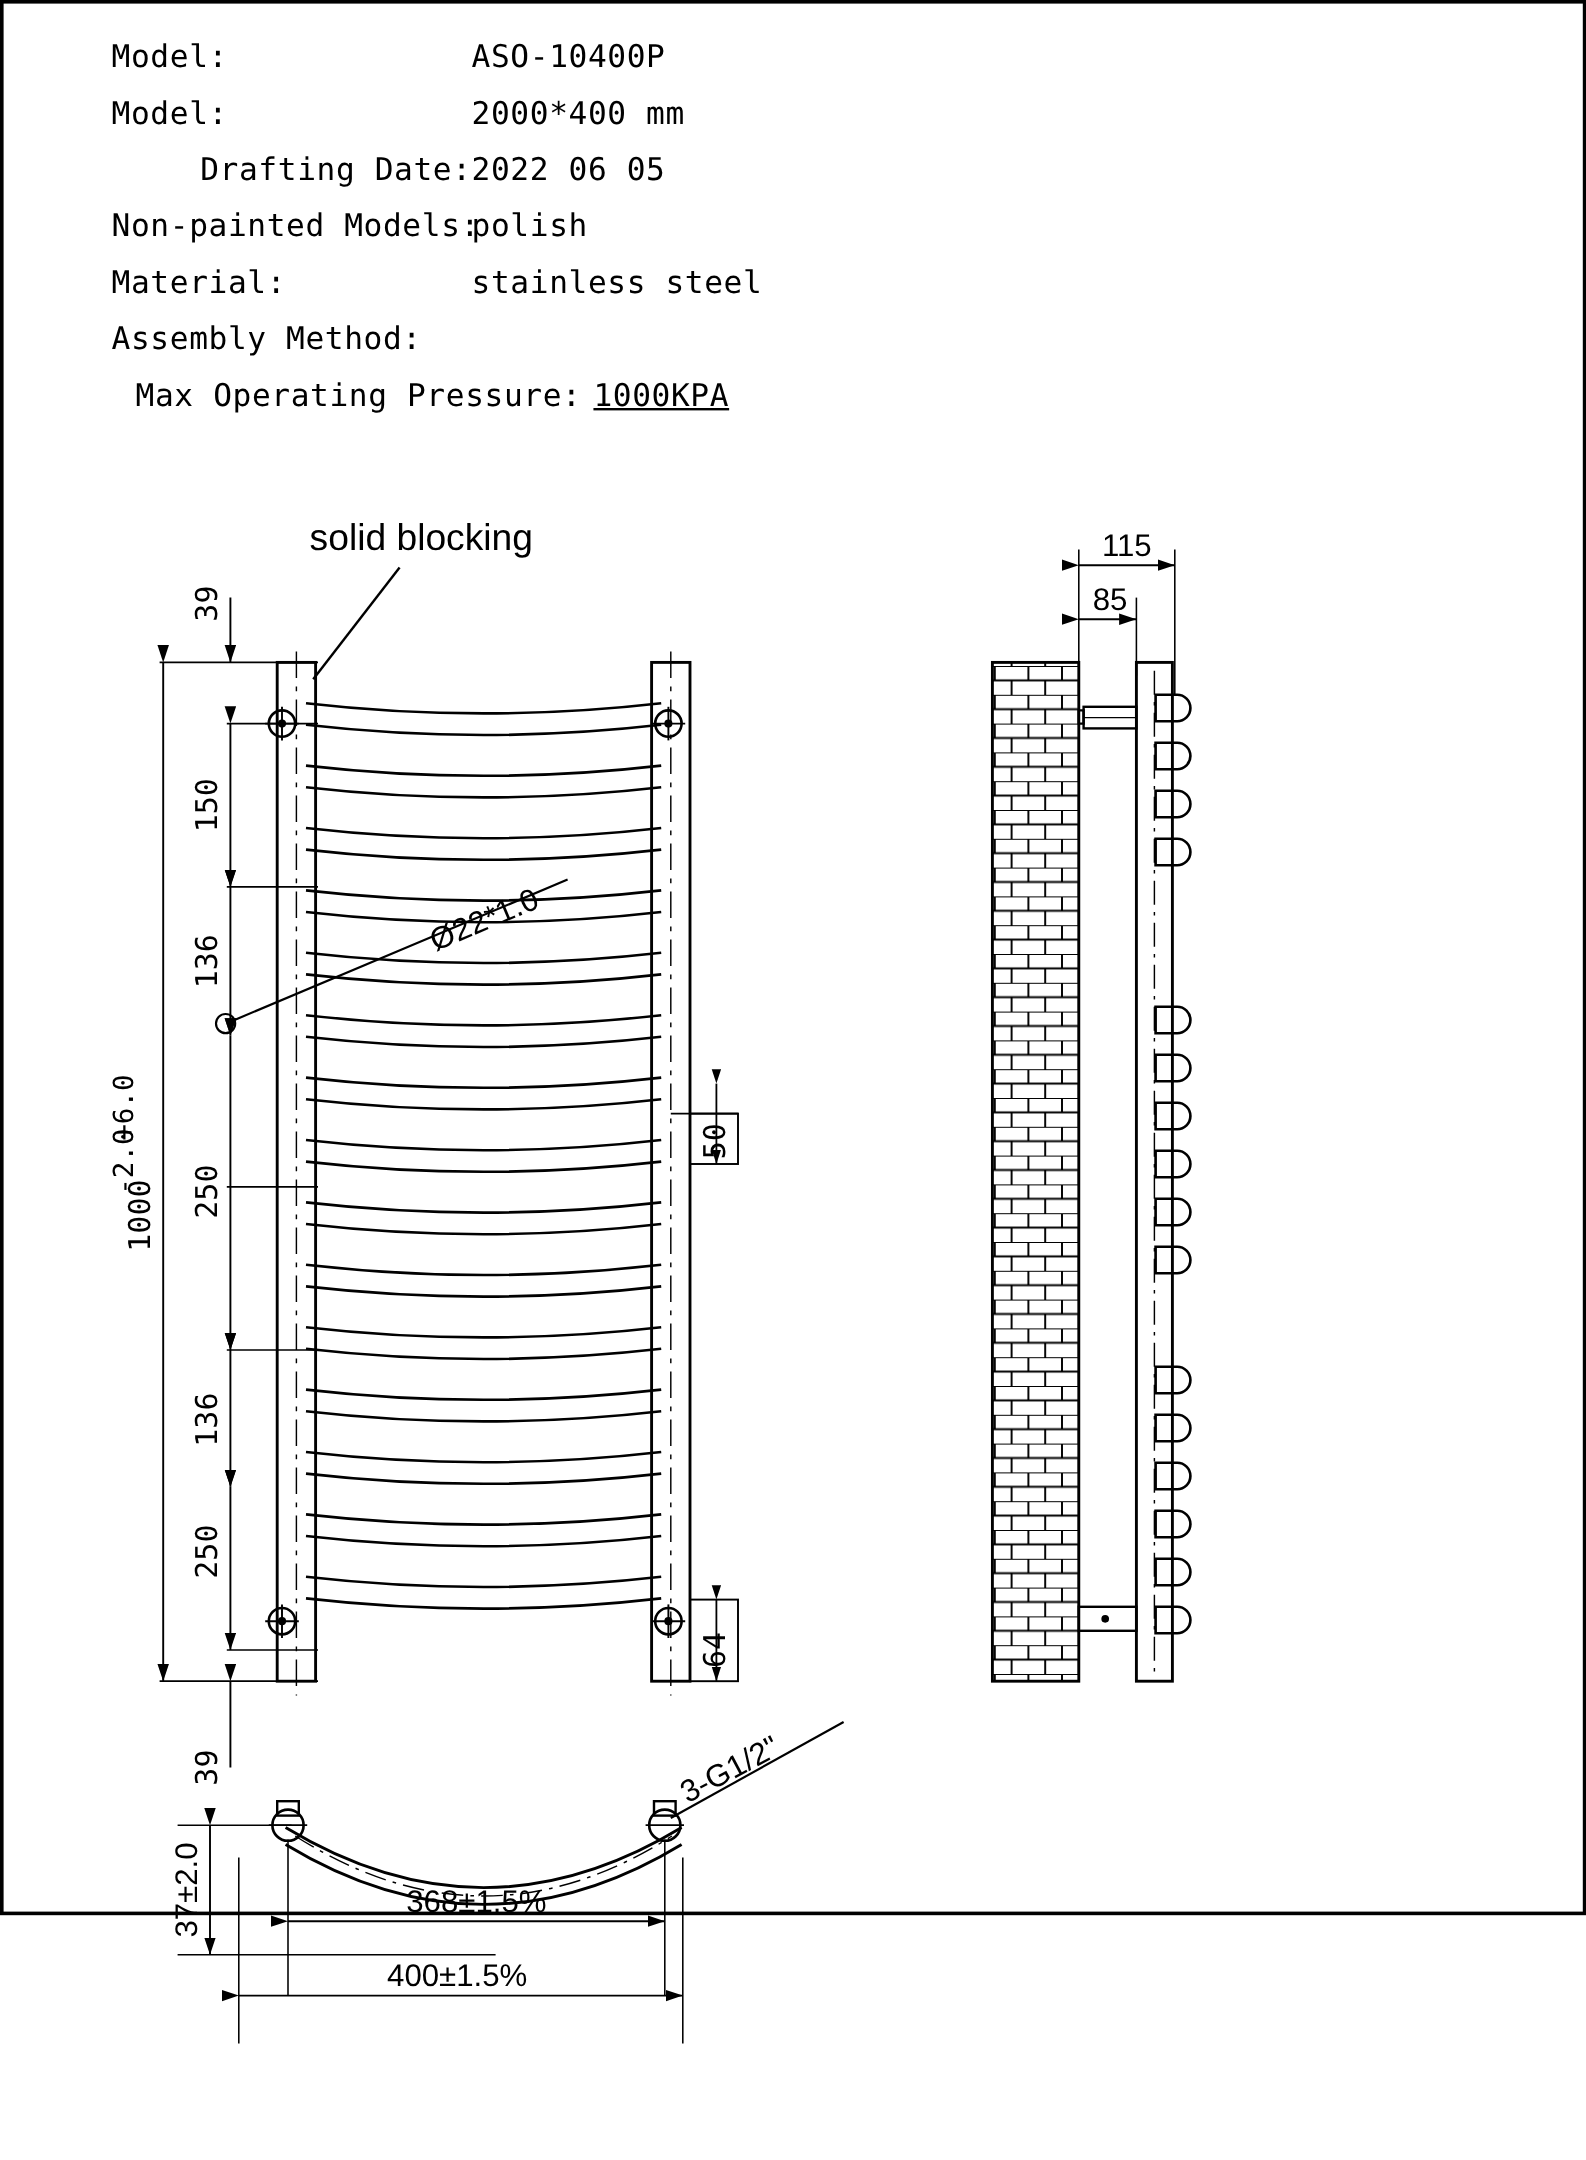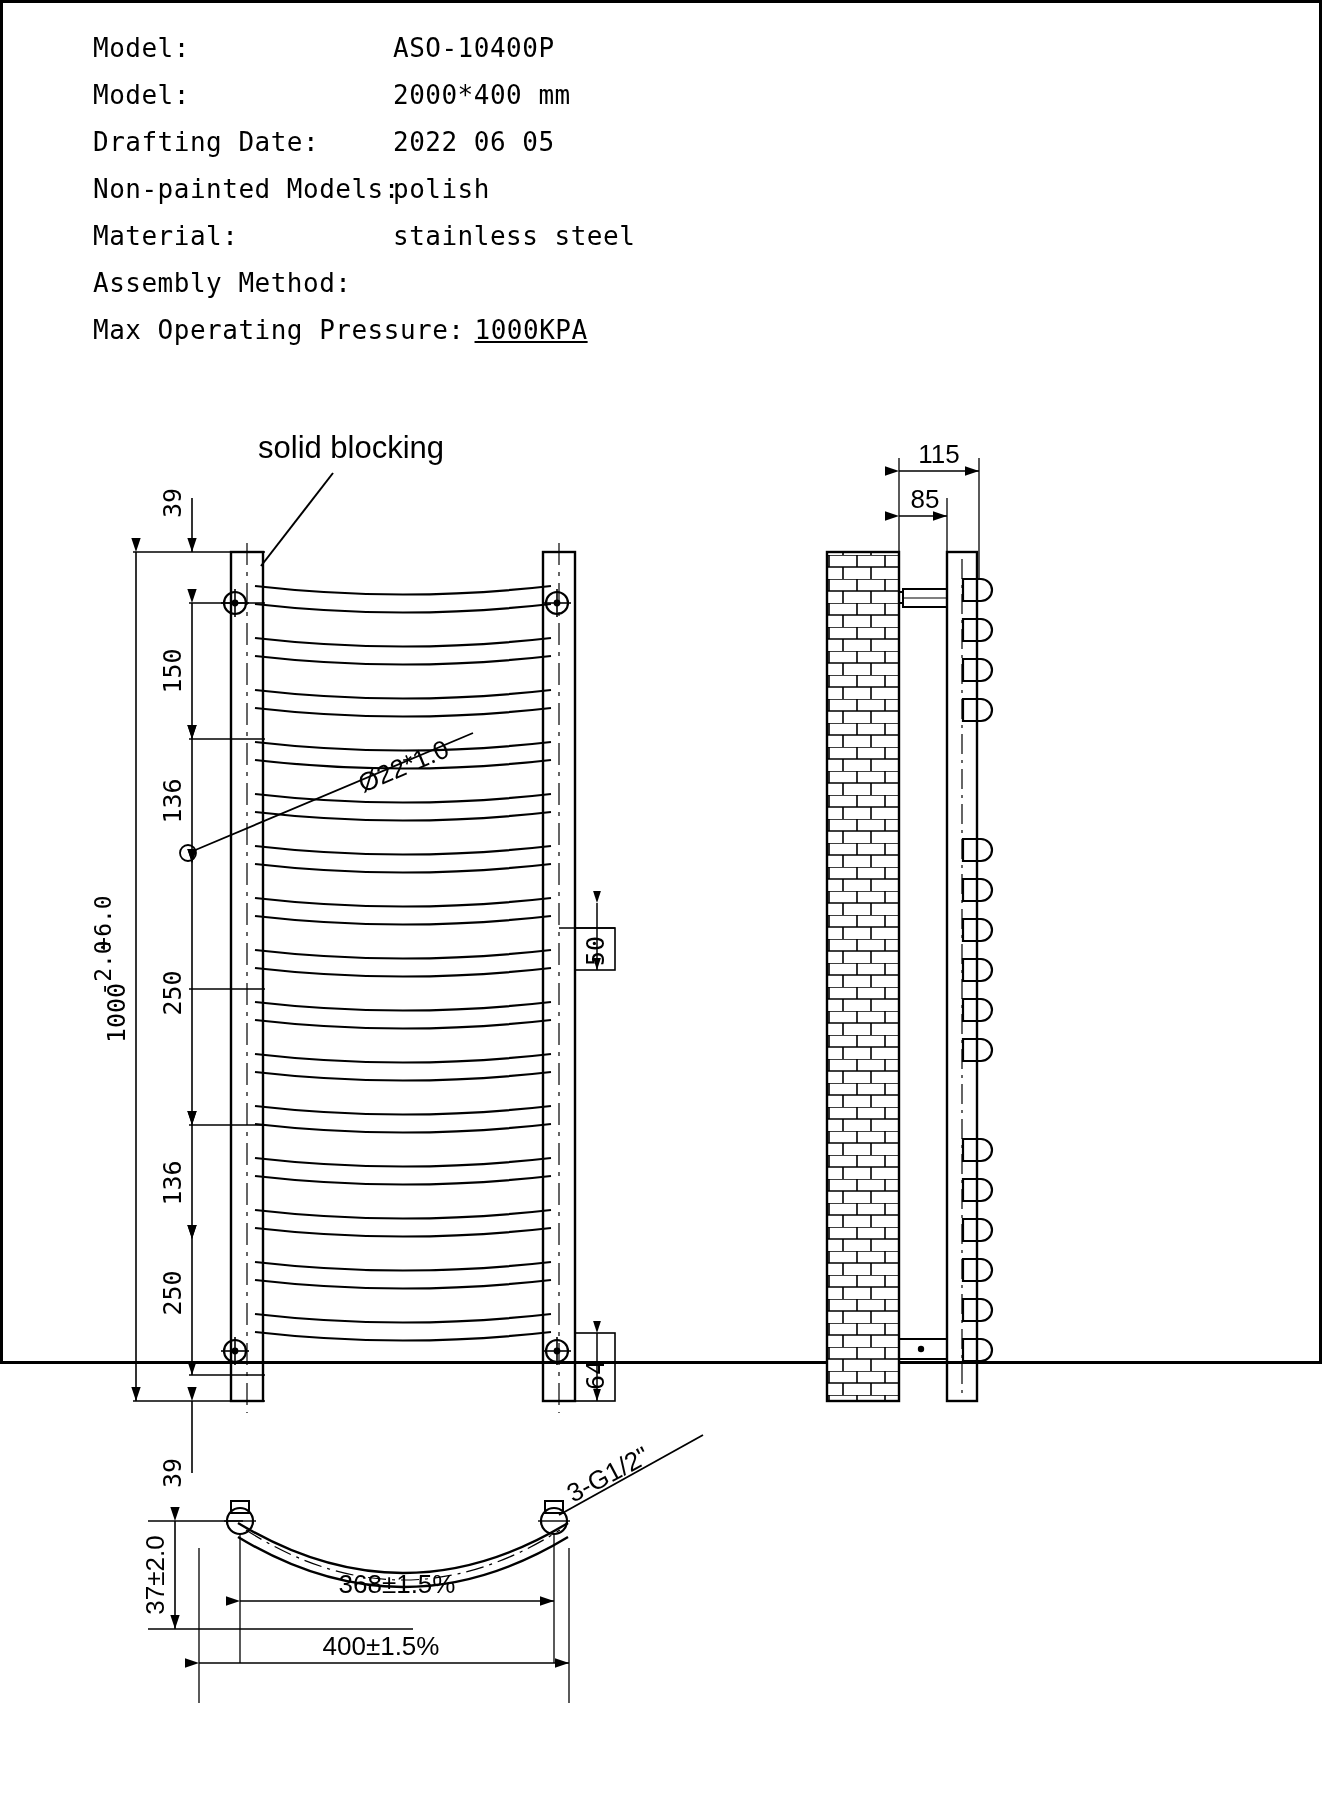--- a/index.html
+++ b/index.html
@@ -12,21 +12,21 @@
     height: 1800px;
     font-family: "DejaVu Sans Mono", monospace;
     color: #000;
     position: relative;
     overflow: hidden;
   }
   .page {
     position: absolute;
     left: 0; top: 0;
     width: 1322px;
-    height: 1364px;
+    height: 1596px;
     box-sizing: border-box;
     border: 3px solid #000;
   }
   
   .spec {
     position: absolute;
     left: 90px;
     top: 30px;
     width: 1180px;
   }
@@ -35,25 +35,25 @@
     align-items: baseline;
     height: 47px;
     font-size: 26px;
     letter-spacing: 0.5px;
     white-space: pre;
   }
   .spec-label { display: inline-block; }
   .spec-value { display: inline-block; }
   .r1 .spec-label { width: 300px; }
   .r2 .spec-label { width: 300px; }
-  .r3 .spec-label { width: 300px; }
+  .r3 .spec-label { width: 300px; text-align: right; }
   .r4 .spec-label { width: 300px; }
   .r5 .spec-label { width: 300px; }
   .r6 .spec-label { width: 270px; }
-  .r7 .spec-label { width: auto; }
+  .r7 .spec-label { width: auto; margin-left: 20px; }
   .r7 .spec-value { padding-left: 10px; text-decoration: underline; }
 
   
   svg.drawing {
     position: absolute;
     left: 0;
     top: 0;
     width: 1322px;
     height: 1800px;
   }

